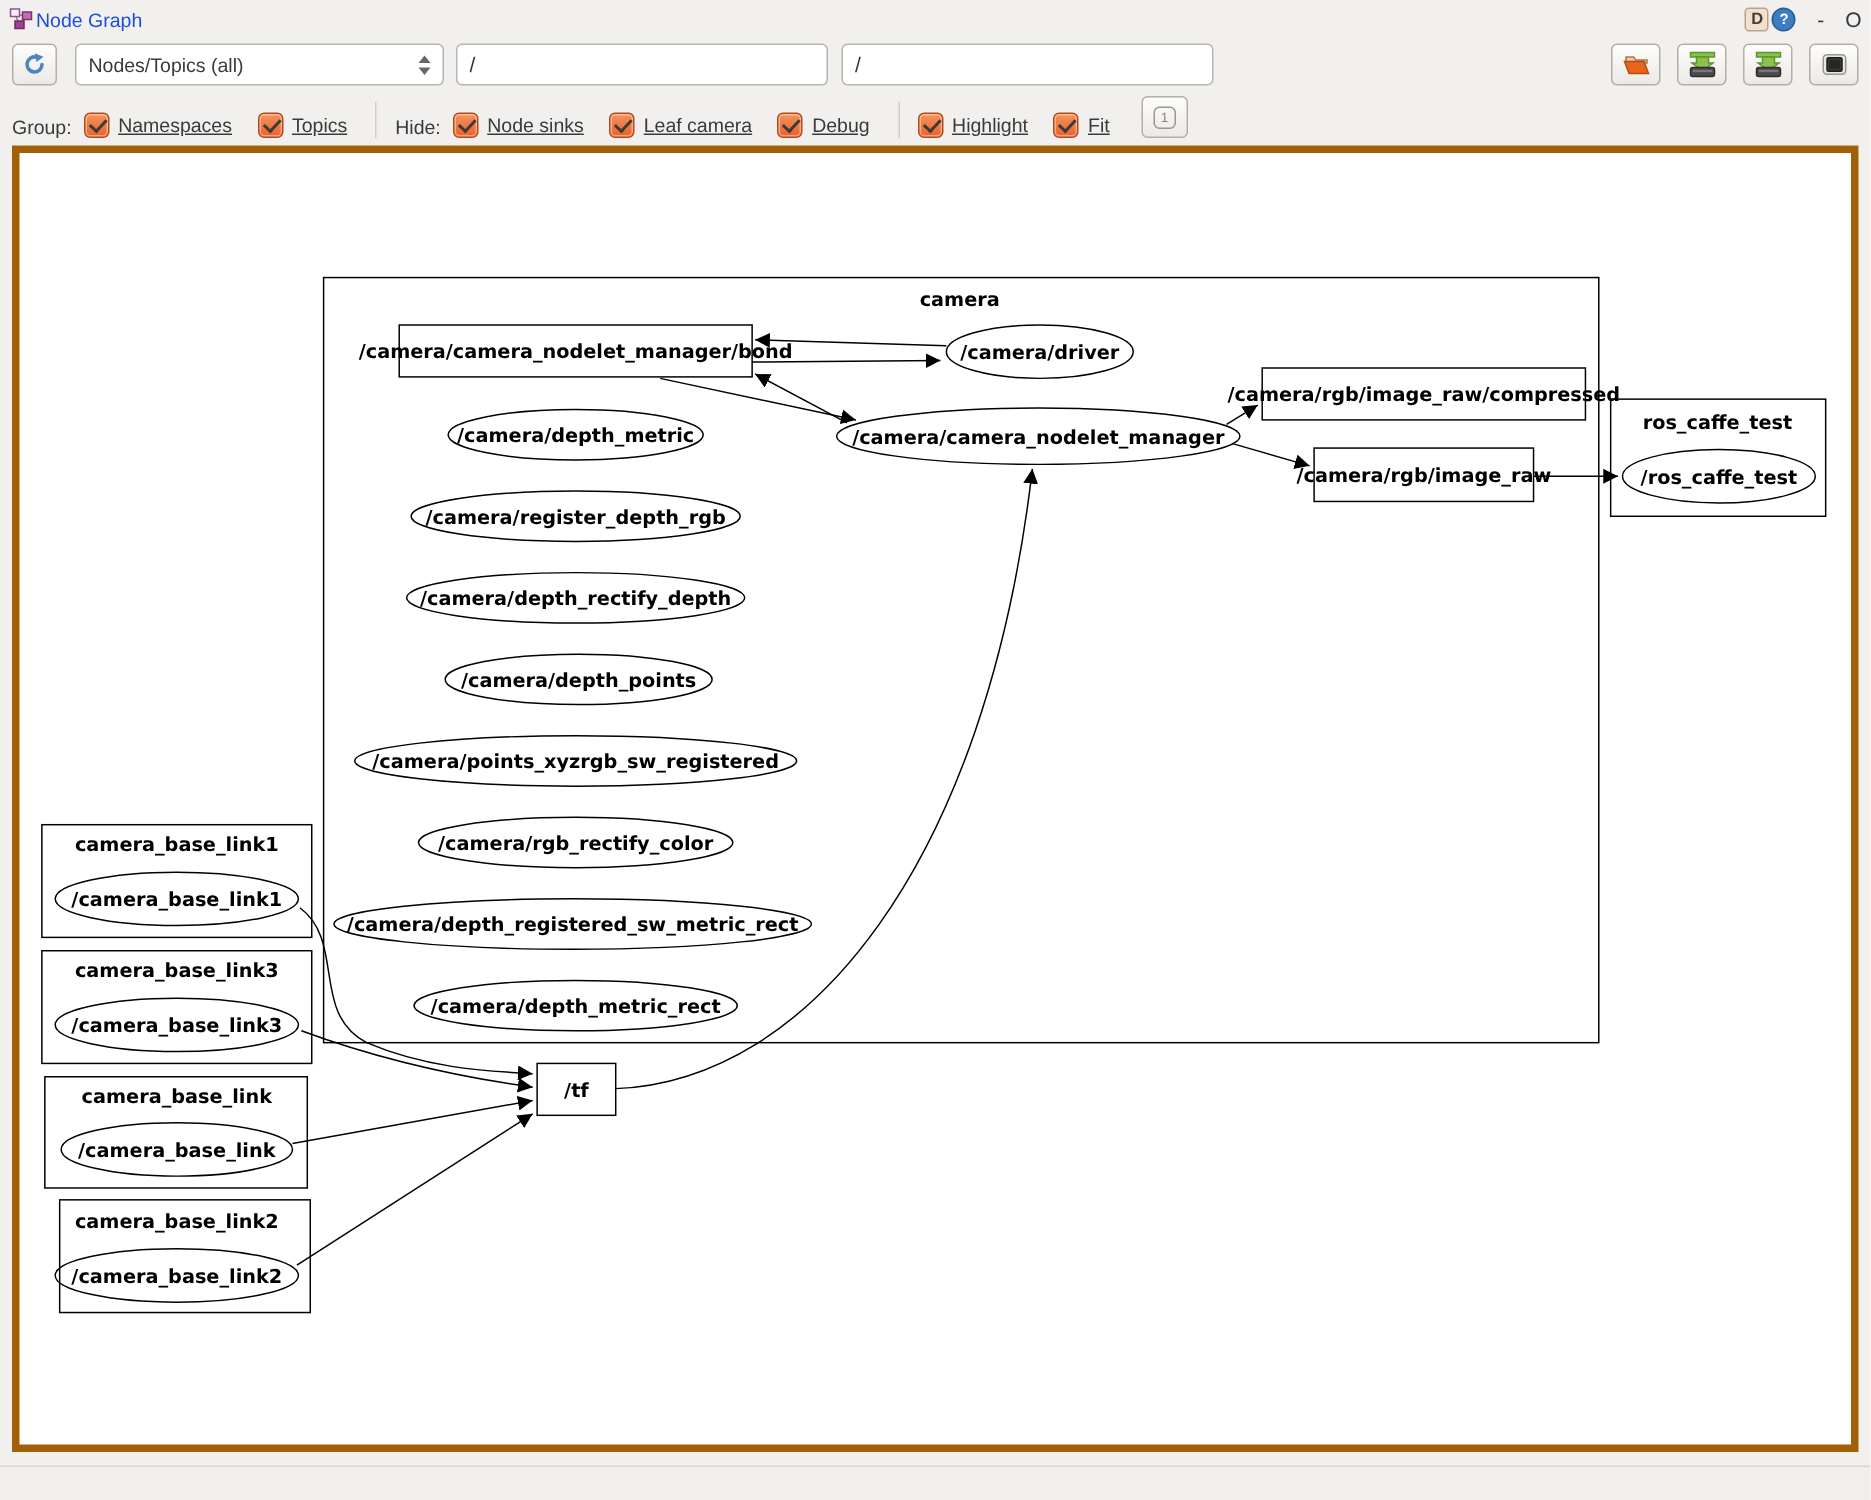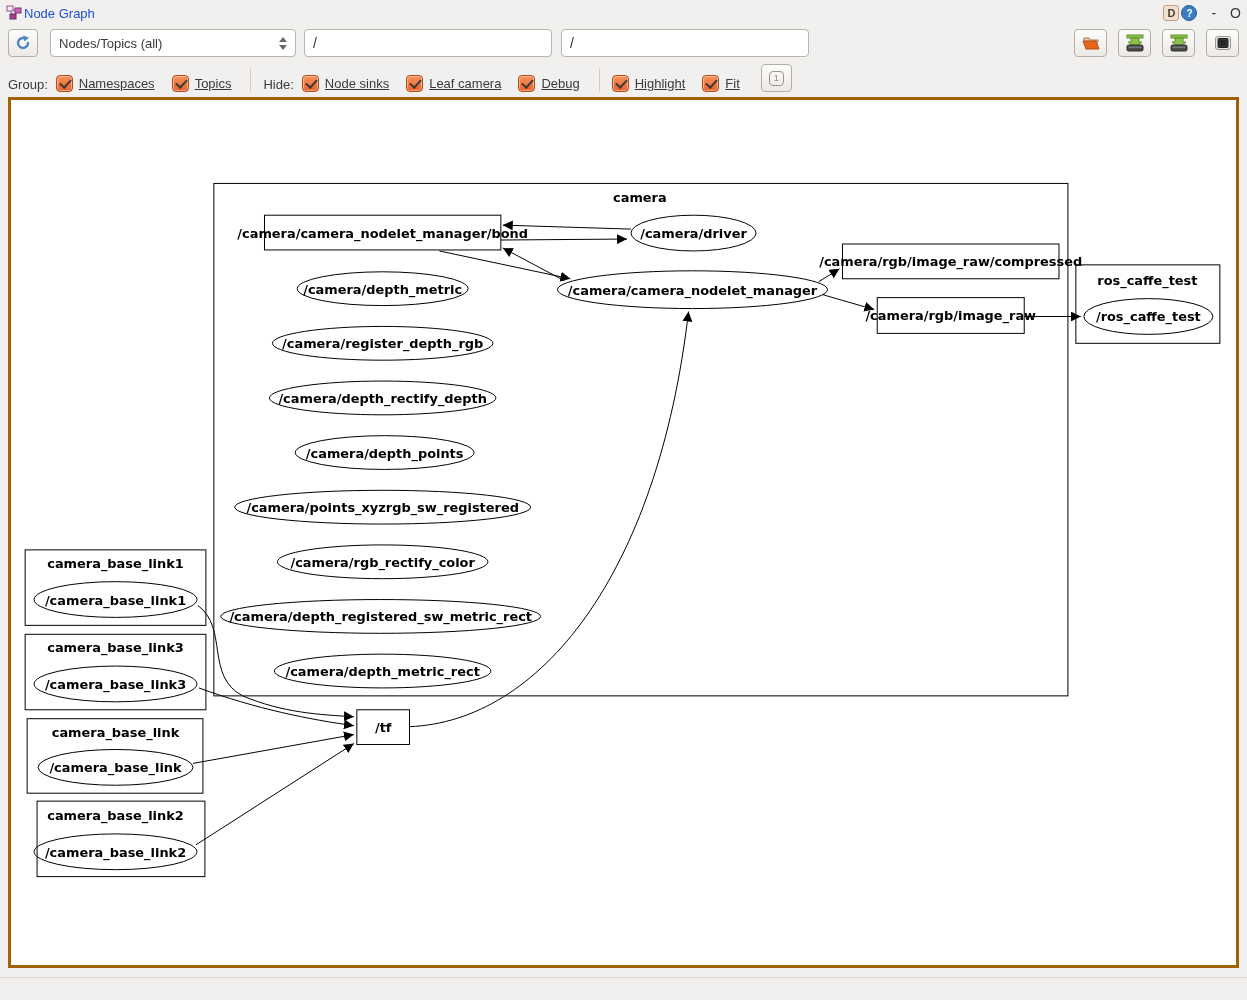--- a/index.html
+++ b/index.html
@@ -60,21 +60,21 @@
     transform:rotate(-47deg);
   }
   .vsep { width:1px; height:24px; background:#d0cdc7; margin:0 12px 0 2px; }
   .fitbtn { width:31px; height:28px; margin-left:4px; }
   .fitbtn .glyph {
     border:1.5px solid #9a9792; border-radius:4px; padding:0 4px; font-size:9px; color:#8a8782; line-height:13px;
   }
   
   .canvas {
     position:absolute; left:8px; top:97px; width:1231px; height:871px;
-    background:#fff; border:3px solid #a16207;
+    background:#fff; border:5px solid #a16207;
   }
   .canvas svg { width:100%; height:100%; display:block; }
   .shape { fill:none; stroke:#000; stroke-width:1; }
   .edge  { fill:none; stroke:#000; stroke-width:1; }
   .nlabel { font-family:"DejaVu Sans",sans-serif; font-size:13px; font-weight:bold; fill:#000; text-anchor:middle; }
   
   .statusbar { position:absolute; left:0; right:0; top:977px; height:23px; background:#f0efed; border-top:1px solid #d9d6d1; }
 </style>
 </head>
 <body>

